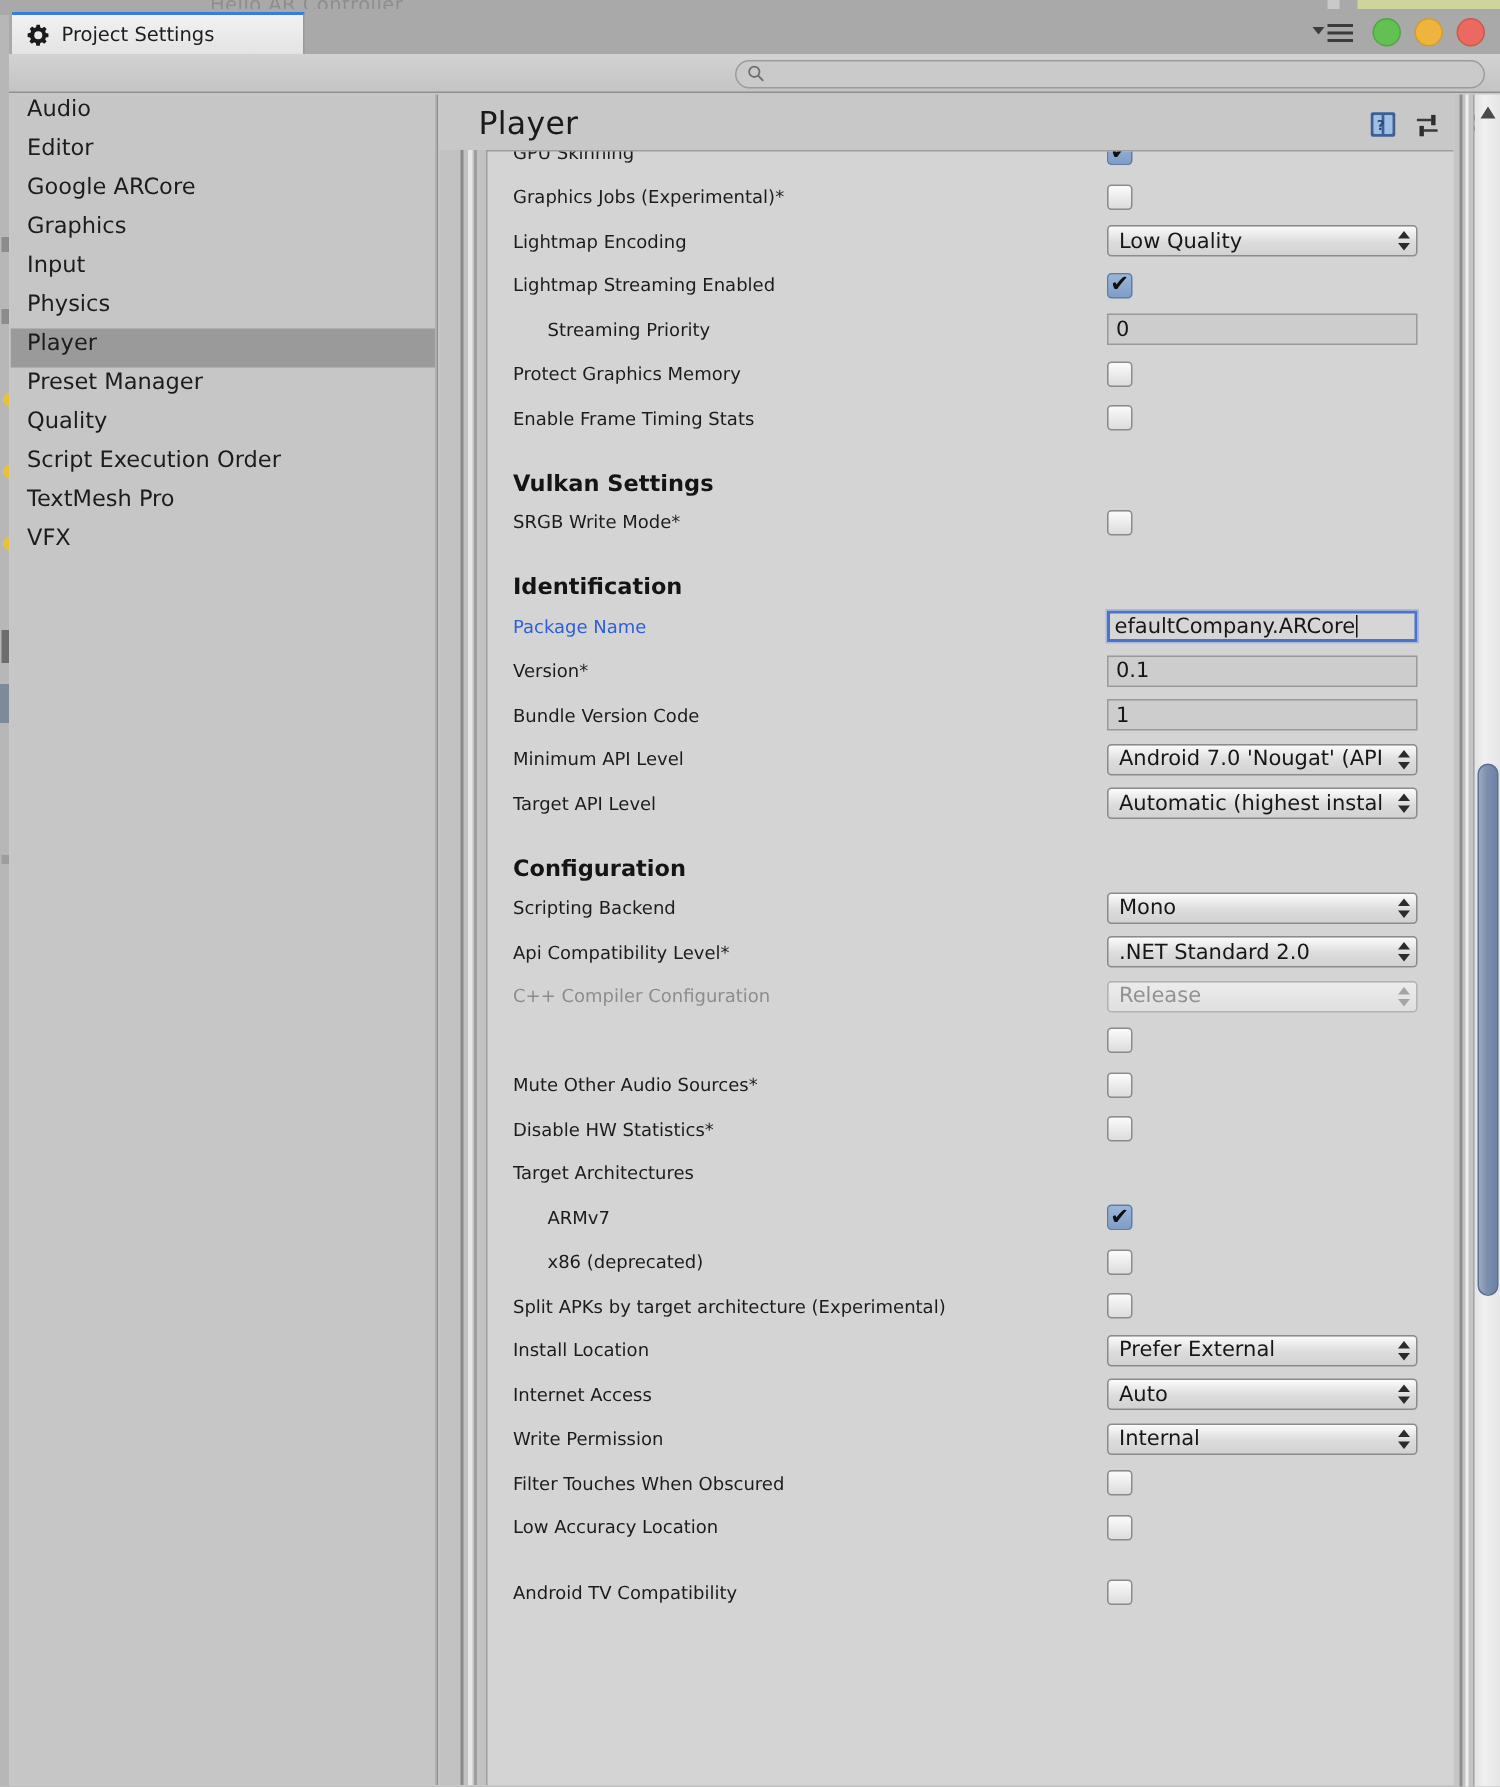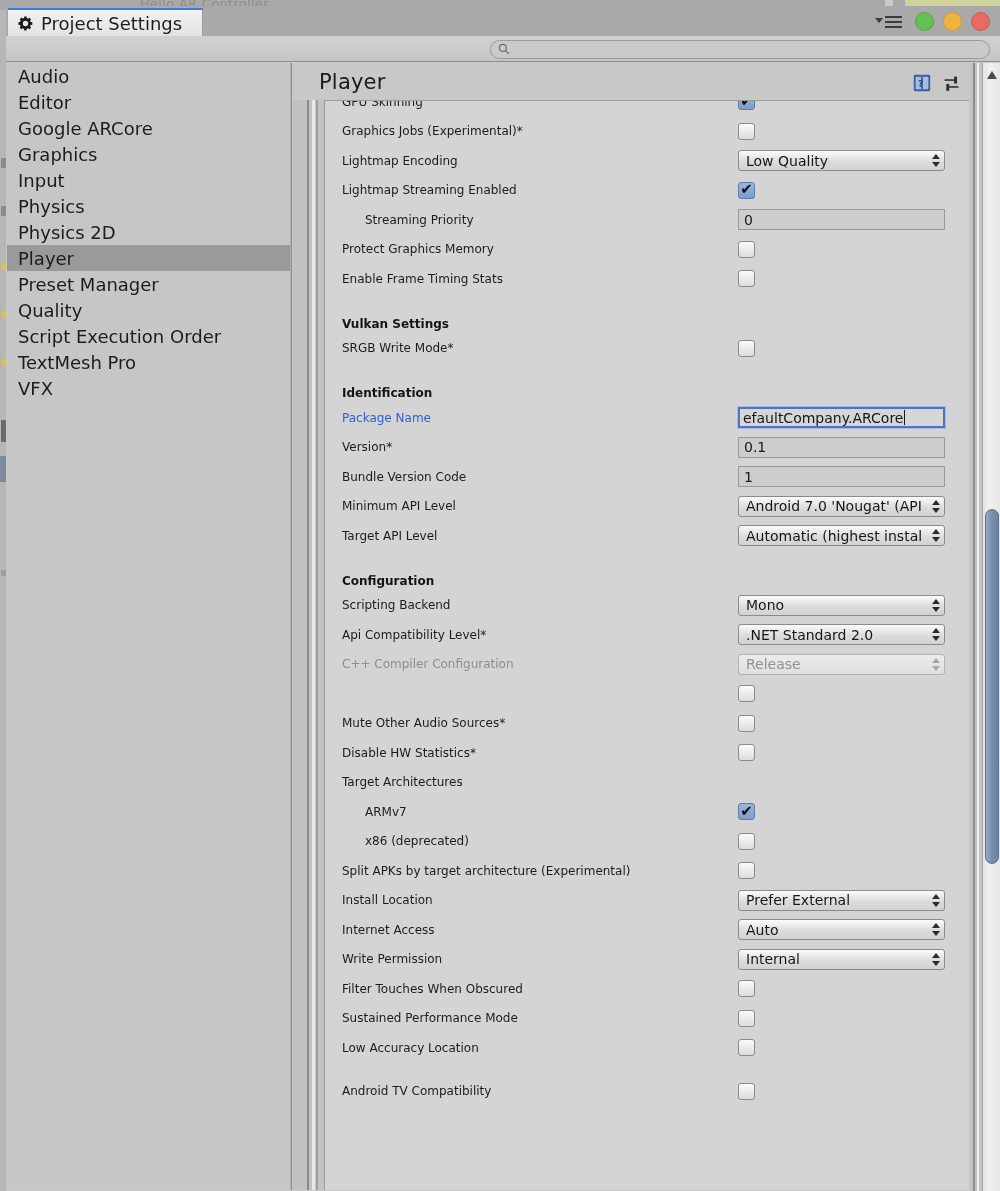--- a/index.html
+++ b/index.html
@@ -58,21 +58,21 @@
   }
   #tab {
     position: absolute; left: 2px; top: 2px; width: 195px; height: 28px;
     background: linear-gradient(to bottom, #f2f2f2 0%, #e3e3e3 100%);
     border-top: 2px solid #3b7ddd;
     border-right: 1px solid #9a9a9a;
     display: flex; align-items: center; padding-left: 9px;
   }
   #tab .gear-glyph { width: 17px; height: 17px; position: relative; flex: 0 0 auto; }
   #tab .tab-label {
-    font-size: 18px; color: #1d1d1d; margin-left: 7px; white-space: nowrap;
+    font-size: 13px; color: #1d1d1d; margin-left: 7px; white-space: nowrap;
   }
   #win-ctrls {
     position: absolute; right: 10px; top: 6px;
     display: flex; align-items: center; gap: 9px;
   }
   .win-dot { width: 19px; height: 19px; border-radius: 50%; }
   #dot-green  { background: #62c152; border: 1px solid #4fa843; }
   #dot-yellow { background: #efb43b; border: 1px solid #d39d2e; }
   #dot-red    { background: #ea6a61; border: 1px solid #cf574f; }
   #menu-icon {
@@ -107,22 +107,22 @@
   #search-field input::placeholder { color: #9c9c9c; }
 
   
   #sidebar {
     position: absolute; left: 1px; top: 57px; width: 285px; height: 1127px;
     background: #c6c6c6;
     border-right: 1px solid #8d8d8d;
     overflow: hidden;
   }
   .side-item {
-    height: 26px; display: flex; align-items: center;
-    padding-left: 11px; font-size: 18px; color: #1c1c1c;
+    height: 26px; display: flex; align-items: flex-start;
+    padding-left: 11px; font-size: 15px; color: #1c1c1c;
   }
   .side-item.selected { background: #9a9a9a; }
   #sidebar-scrollsliver {
     position: absolute; right: 0; top: 0; width: 1px; height: 1127px;
     background: #b3b3b3;
   }
 
   
   #panel {
     position: absolute; left: 287px; top: 57px; width: 707px; height: 1127px;
@@ -170,21 +170,21 @@
   }
   .row .lbl {
     font-size: 12px; color: #1c1c1c; white-space: nowrap;
     position: absolute; left: 17px;
   }
   .row .lbl.indent1 { left: 40px; }
   .row .lbl.blue    { color: #2d5fd8; }
   .row .lbl.dim     { color: #8d8d8d; }
   .row.section-head { height: 40px; align-items: flex-end; }
   .row.section-head .lbl {
-    font-weight: bold; font-size: 12px; color: #141414; bottom: 3px;
+    font-weight: bold; font-size: 15px; color: #141414; bottom: 3px;
   }
   .row.gap { height: 14px; }
 
   
   .ctrl { position: absolute; left: 413px; }
 
   .cb {
     width: 17px; height: 17px; border-radius: 3px;
     background: linear-gradient(to bottom, #fbfbfb 0%, #dcdcdc 100%);
     border: 1px solid #8b8b8b;
@@ -355,23 +355,20 @@
           <span>Google ARCore</span>
         </div>
         <div class="side-item">
           <span>Graphics</span>
         </div>
         <div class="side-item">
           <span>Input</span>
         </div>
         <div class="side-item">
           <span>Physics</span>
-        </div>
-        <div class="side-item">
-          <span>Physics 2D</span>
         </div>
         <div class="side-item selected">
           <span>Player</span>
         </div>
         <div class="side-item">
           <span>Preset Manager</span>
         </div>
         <div class="side-item">
           <span>Quality</span>
         </div>
@@ -604,24 +601,20 @@
               <span class="a up"></span>
               <span class="a down"></span>
             </span>
           </span>
         </div>
         <div class="row">
           <span class="lbl">Filter Touches When Obscured</span>
           <span class="cb ctrl"></span>
         </div>
         <div class="row">
-          <span class="lbl">Sustained Performance Mode</span>
-          <span class="cb ctrl"></span>
-        </div>
-        <div class="row">
           <span class="lbl">Low Accuracy Location</span>
           <span class="cb ctrl"></span>
         </div>
         <div class="row gap"></div>
         <div class="row">
           <span class="lbl">Android TV Compatibility</span>
           <span class="cb ctrl"></span>
         </div>
       </div>
   </div>

